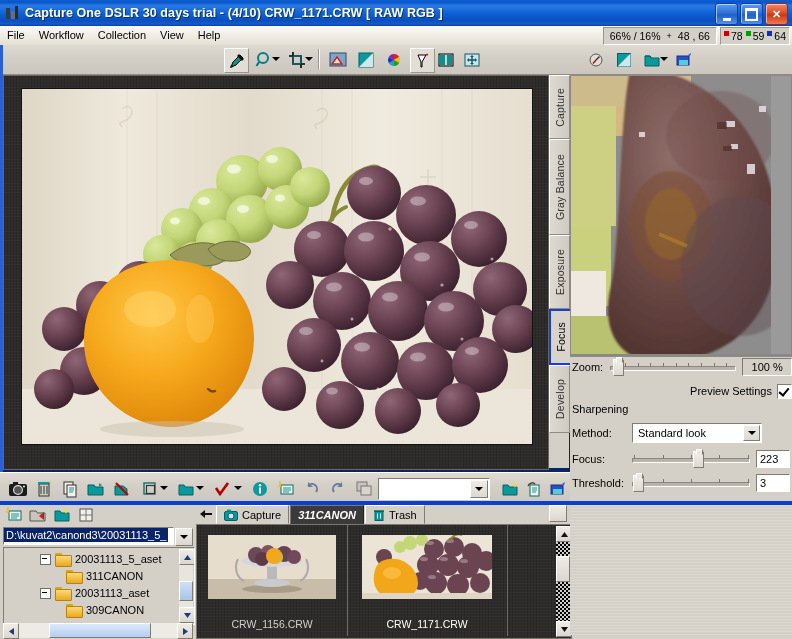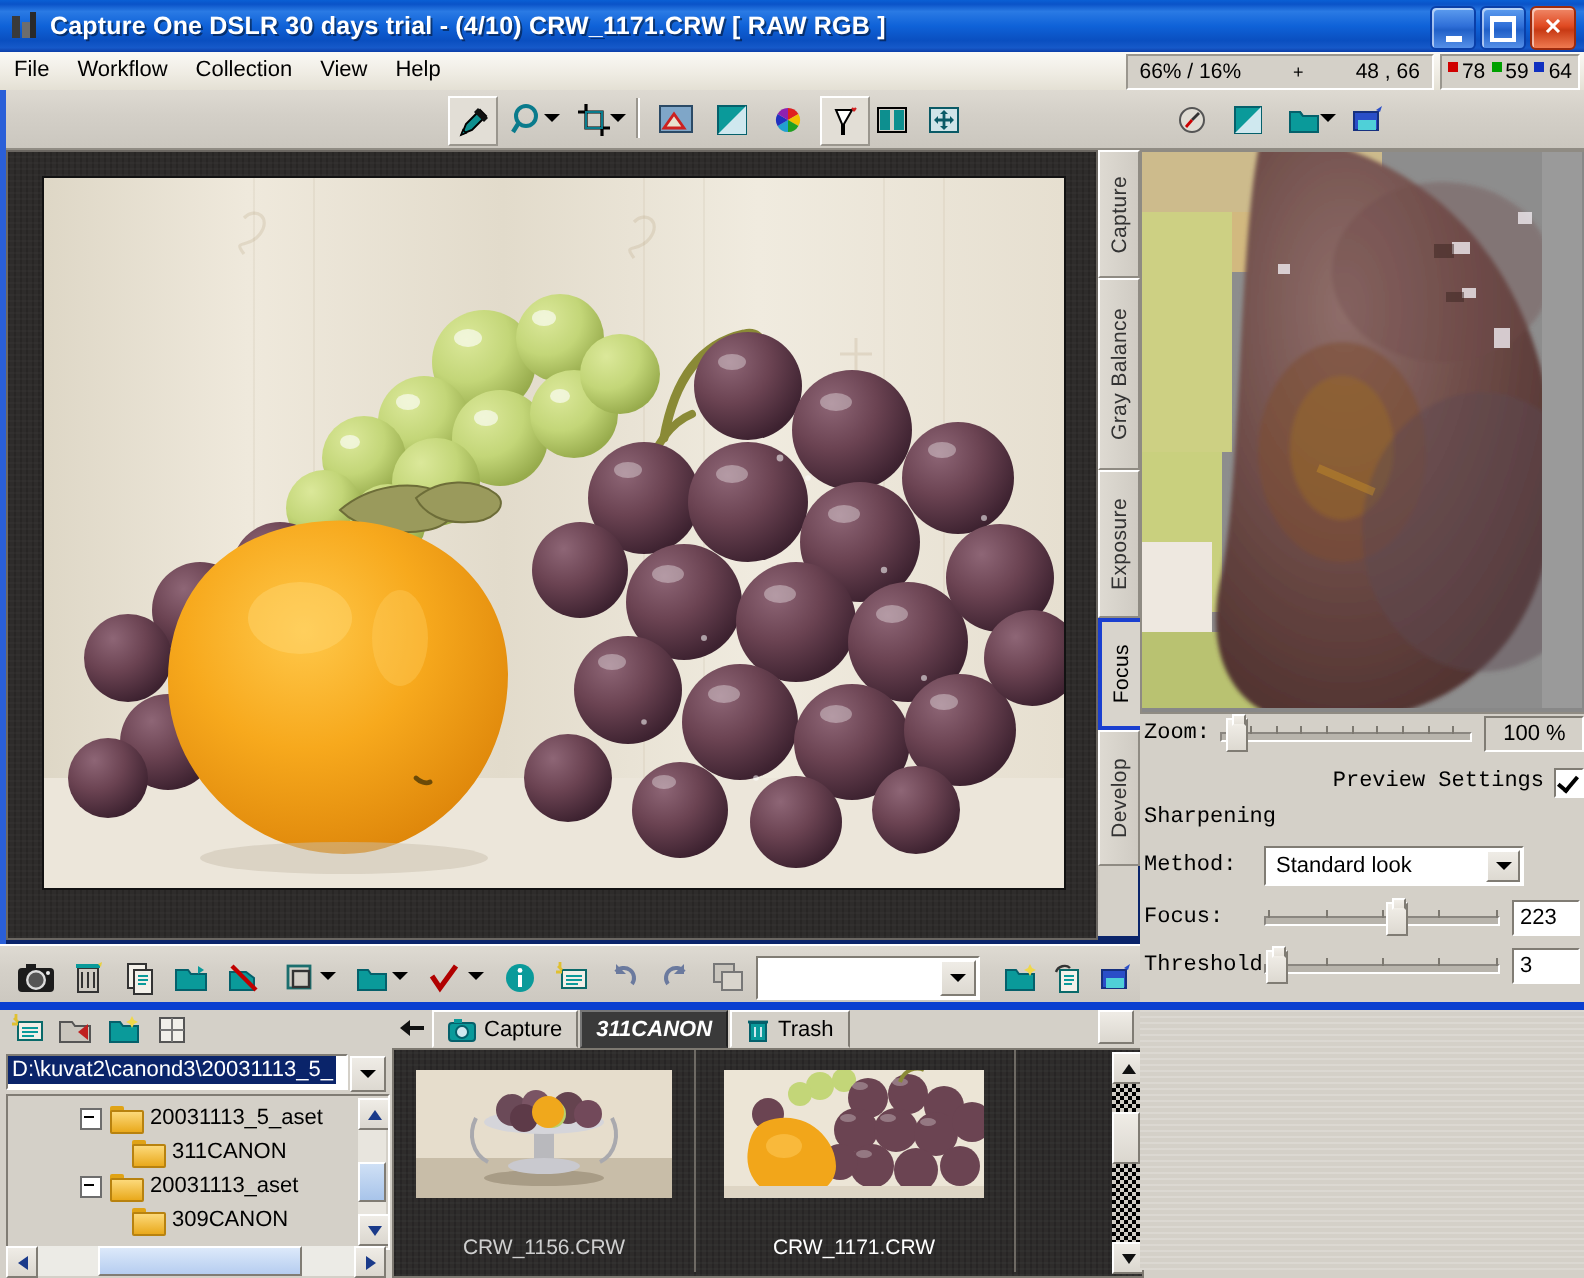--- a/index.html
+++ b/index.html
@@ -46,21 +46,21 @@
     position:absolute;left:0;top:26px;width:792px;height:19px;
     background:linear-gradient(180deg,#faf9f5 0%,#eeebe2 60%,#e4e0d4 100%);
     display:flex;align-items:center;
   }
   .menubar .mi{padding:2px 7px 3px 7px;color:#000;font-size:11px;cursor:default;}
 
   .statusinfo{position:absolute;right:2px;top:27px;height:17px;display:flex;align-items:center;gap:3px;}
   .sbox{
     height:16px;display:flex;align-items:center;padding:0 6px;
     background:#d4d0c8;border:1px solid;border-color:#9a968e #fff #fff #9a968e;
-    font-size:10.5px;color:#000;white-space:nowrap;gap:20px;
+    font-size:10.5px;color:#000;white-space:nowrap;
   }
   .sbox .plus{margin:0 6px;font-size:9px;}
   .rgbbox{
     height:16px;display:flex;align-items:center;padding:0 3px;gap:3px;
     background:#d4d0c8;border:1px solid;border-color:#9a968e #fff #fff #9a968e;
   }
   .rgbv{position:relative;padding-left:7px;font-size:10.5px;}
   .rgbv .flag{position:absolute;left:0;top:1px;width:5px;height:5px;}
   .rgbv .flag.r{background:#d00000;}
   .rgbv .flag.g{background:#00a000;}
@@ -127,21 +127,21 @@
     position:absolute;left:0;top:0;width:222px;height:29px;
     background:linear-gradient(180deg,#dedad2 0%,#d4d0c8 40%,#cbc7bf 100%);
     border-bottom:1px solid #908c84;
   }
   .focusview{
     position:absolute;left:0;top:30px;width:222px;height:280px;
     border:1px solid #8f8b83;overflow:hidden;background:#888;
   }
   .ctrls{position:absolute;left:0;top:312px;width:222px;height:148px;}
   .row{position:absolute;left:0;width:222px;display:flex;align-items:center;}
-  .lbl{font-size:11px;color:#000;font-family:Liberation Mono, monospace;}
+  .lbl{font-size:11px;color:#000;}
   .slider{position:relative;height:14px;}
   .strack{
     position:absolute;left:0;right:0;top:6px;height:3px;
     background:#b8b4ac;border:1px solid;border-color:#8a8680 #fff #fff #8a8680;
   }
   .sticks{position:absolute;left:0;right:0;top:3px;height:9px;}
   .sticks i{position:absolute;top:0;width:1px;height:4px;background:#7d7971;}
   .sthumb{
     position:absolute;top:-1px;width:9px;height:15px;
     background:linear-gradient(180deg,#f2efe9,#ddd9d1);

